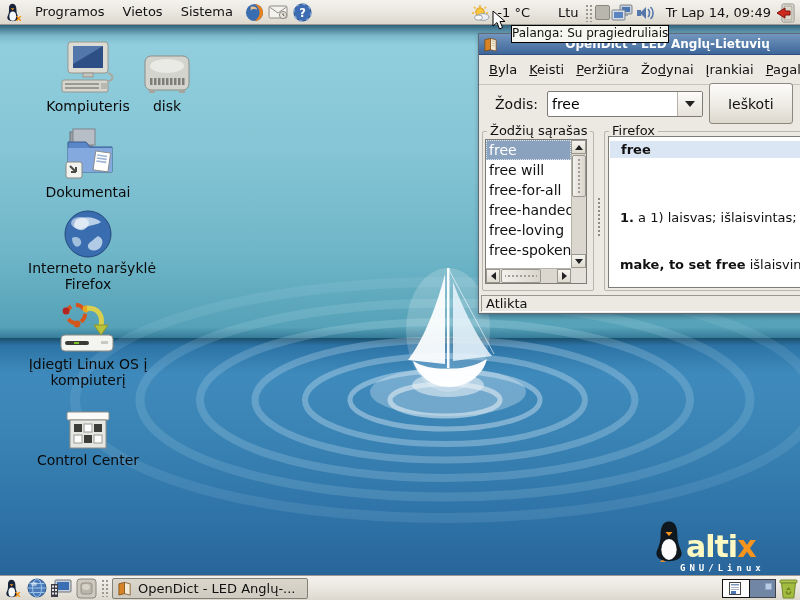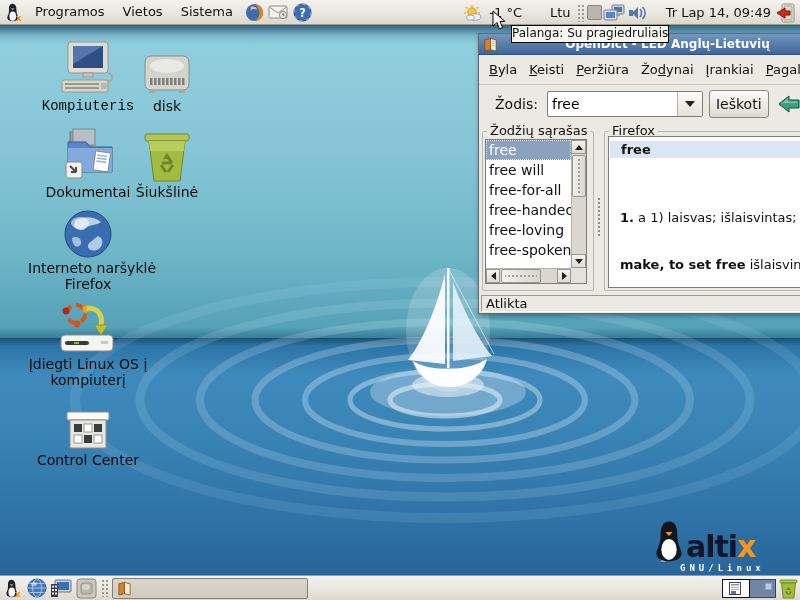--- a/index.html
+++ b/index.html
@@ -17,21 +17,21 @@
   .fx { position:absolute; left:0; top:0; width:800px; height:600px; pointer-events:none; }
 
   
   .dicon { position:absolute; text-align:center; font-size:14px; color:#0b0b0b; line-height:16px; cursor:default; }
   .dicon .ic { display:flex; align-items:flex-end; justify-content:center; }
   .dicon .lbl { white-space:nowrap; }
 
   
   .brand { position:absolute; left:652px; top:520px; width:150px; height:52px; }
   .brand .row { display:flex; align-items:flex-end; }
-  .brand .bname { font-size:30px; font-weight:bold; letter-spacing:-1px; color:#0f172a; line-height:30px; }
+  .brand .bname { font-size:30px; font-weight:bold; letter-spacing:-1px; color:#fef9c3; line-height:30px; }
   .brand .bx { color:#f7941d; }
   .brand .sub { font-family:"DejaVu Sans Mono","Liberation Mono",monospace; font-size:9px; font-weight:bold;
     color:#fff; letter-spacing:4px; margin-left:28px; margin-top:1px; }
 
   
   .panel, .taskbar { position:absolute; left:0; width:800px; height:25px;
     background:linear-gradient(180deg,#f4f2ed 0%,#e9e6df 55%,#dcd8cd 100%); z-index:20;
     display:flex; align-items:center; font-size:13px; }
   .panel { top:0; border-bottom:1px solid #9c9992; }
   .taskbar { top:575px; border-top:1px solid #9c9992; }
@@ -59,21 +59,21 @@
   .menubar { position:absolute; left:0; top:21px; width:100%; height:30px; display:flex; align-items:center;
     padding-left:4px; border-bottom:1px solid #c9c5bb; font-size:13px; }
   .mi { padding:0 6px; white-space:nowrap; }
   .toolbar { position:absolute; left:0; top:51px; width:100%; height:37px; display:flex; align-items:center; }
   .toolbar .tlabel { margin-left:16px; font-size:14px; }
   .combo { margin-left:9px; width:156px; height:26px; background:#fff; border:1px solid #7e7c77; border-radius:2px; display:flex; }
   .combo input { flex:1; border:0; outline:none; font:14px "DejaVu Sans","Liberation Sans",sans-serif; padding:0 4px; min-width:0; background:transparent; }
   .combo .arrowbtn { width:25px; border-left:1px solid #b5b2a9; background:linear-gradient(180deg,#fdfcfa,#e6e2d9);
     display:flex; align-items:center; justify-content:center; }
   .tri-dn { width:0; height:0; border-left:5px solid transparent; border-right:5px solid transparent; border-top:6px solid #222; }
-  .btn { margin-left:6px; height:28px; padding:0 6px; font-size:14px; background:linear-gradient(180deg,#fcfbf9 0%,#ece9e2 60%,#dcd8cd 100%);
+  .btn { margin-left:6px; height:41px; padding:0 18px; font-size:14px; background:linear-gradient(180deg,#fcfbf9 0%,#ece9e2 60%,#dcd8cd 100%);
     border:1px solid #8a887f; border-radius:3px; display:flex; align-items:center; }
   .backarrow { margin-left:9px; display:flex; }
 
   .frame { position:absolute; border:1px solid #b9b6ae; border-radius:2px; }
   .frame-label { position:absolute; top:-9px; left:4px; background:#ece9e2; padding:0 3px; font-size:13px; white-space:nowrap; }
   .frame-left { left:3px; top:97px; width:112px; height:160px; }
   .frame-right { left:125px; top:97px; width:216px; height:160px; }
 
   .listbox { position:absolute; left:6px; top:105px; width:102px; height:145px; background:#fff; border:1px solid #7e7c77; }
   .lv { position:absolute; left:0; top:0; right:15px; bottom:15px; overflow:hidden; }
@@ -155,21 +155,21 @@
         <circle cx="12" cy="7" r="4.6" fill="#10181f"></circle>
         <polygon points="9.5,8.5 14.5,8.5 12,11.5" fill="#f7941d"></polygon>
         <path d="M7 28.5 L10 29.8 L5.5 30 Z" fill="#f7941d"></path>
       </svg>
       <span class="bname">alti</span>
       <span class="bname bx">x</span>
     </div>
     <div class="sub">GNU/Linux</div>
   </div>
 
-  <div class="dicon" style="left:28px; top:38px; width:120px;font-family:Liberation Mono, monospace;">
+  <div class="dicon" style="left:28px; top:38px; width:120px;">
     <div class="ic" style="height:60px;">
       <svg width="64" height="58" viewBox="0 0 64 58">
         <rect x="12" y="2" width="40" height="31" rx="3" fill="#dcdcd4" stroke="#97968f"></rect>
         <rect x="17" y="6" width="30" height="22" fill="#2e4f86"></rect>
         <path d="M17 6 L47 6 L17 24 Z" fill="#5c7fb4" opacity=".8"></path>
         <rect x="27" y="33" width="10" height="4" fill="#c4c4bc" stroke="#97968f"></rect>
         <rect x="6" y="40" width="46" height="12" rx="2" fill="#d6d6ce" stroke="#97968f"></rect>
         <rect x="9" y="43" width="34" height="2" fill="#9a9a92"></rect>
         <rect x="9" y="47" width="34" height="2" fill="#9a9a92"></rect>
         <rect x="45" y="43" width="6" height="6" fill="#b8b8b0"></rect>
@@ -215,38 +215,20 @@
             <rect x="38" y="30" width="10" height="1.6" fill="#9db3d6"></rect>
           <rect x="38" y="33" width="10" height="1.6" fill="#9db3d6"></rect>
         </g>
         <rect x="8" y="34" width="16" height="16" rx="2" fill="#f2f2ee" stroke="#8a8a84"></rect>
         <path d="M12 38 L18 44 M18 44 L18 39 M18 44 L13 44" stroke="#4a4a46" stroke-width="2" fill="none"></path>
       </svg>
     </div>
     <div class="lbl">Dokumentai</div>
   </div>
 
-  <div class="dicon" style="left:119px; top:126px; width:96px;">
-    <div class="ic" style="height:58px;">
-      <svg width="52" height="54" viewBox="0 0 52 54">
-        <rect x="4" y="4" width="44" height="7" rx="2" fill="#b4c653" stroke="#71882a"></rect>
-        <path d="M8 11 L44 11 L39 51 L13 51 Z" fill="#a3bb3f" stroke="#71882a"></path>
-        <path d="M8 11 L44 11 L42.8 21 L9.2 21 Z" fill="#b9cd5e"></path>
-        <g fill="none" stroke="#6f8626" stroke-width="3">
-          <path d="M26 26 L31 33"></path>
-            <path d="M31 33 L21 33"></path>
-            <path d="M21 33 L26 26" opacity="0"></path>
-          <path d="M20 35 L25 42"></path>
-            <path d="M32 35 L27 42"></path>
-        </g>
-        <polygon points="26,23 30,29 22,29" fill="#6f8626"></polygon>
-      </svg>
-    </div>
-    <div class="lbl">Šiukšlinė</div>
-  </div>
 
   <div class="dicon" style="left:28px; top:206px; width:120px;">
     <div class="ic" style="height:54px;">
       <svg width="52" height="52" viewBox="0 0 52 52">
         <circle cx="26" cy="26" r="23" fill="#3a6cb0"></circle>
         <circle cx="26" cy="26" r="23" fill="none" stroke="#24497c"></circle>
         <path d="M14 12 C20 8 33 8 39 14 C34 18 28 16 24 20 C20 24 14 22 12 18 C12 16 13 13 14 12 Z" fill="#cfe2f2" opacity=".85"></path>
         <path d="M36 28 C41 30 42 35 38 40 C33 44 27 43 26 39 C25 35 31 33 32 31 Z" fill="#cfe2f2" opacity=".8"></path>
         <path d="M10 30 C13 28 18 29 19 33 C20 37 16 40 13 38 C11 36 10 33 10 30 Z" fill="#cfe2f2" opacity=".7"></path>
         <ellipse cx="18" cy="15" rx="9" ry="6" fill="#ffffff" opacity=".55"></ellipse>
@@ -448,21 +430,21 @@
           <rect x="3" y="8" width="9" height="6" fill="#5b85c0"></rect>
         </svg>
       </span>
       <span class="picon">
         <svg width="20" height="18" viewBox="0 0 20 18">
           <rect x="1" y="6" width="4" height="6" fill="#5577aa"></rect>
           <polygon points="4,9 10,3 10,15" fill="#5577aa"></polygon>
           <path d="M12 5 C14 7 14 11 12 13 M14.5 3 C18 6 18 12 14.5 15" fill="none" stroke="#5577aa" stroke-width="1.6"></path>
         </svg>
       </span>
-      <span class="txt" style="margin-left:12px;">Tr Lap 14, 09:49</span>
+      <span class="txt" style="margin-left:4px;">Tr Lap 14, 09:49</span>
       <span class="picon">
         <svg width="22" height="20" viewBox="0 0 22 20">
           <rect x="6" y="1" width="12" height="18" rx="1.5" fill="#f2efe8" stroke="#8d8c85"></rect>
           <rect x="8" y="3" width="8" height="14" fill="#ddd8cc" stroke="#a8a49a"></rect>
           <polygon points="1,10 9,5 9,8 14,8 14,12 9,12 9,15" fill="#cf2a1d" stroke="#7e150d"></polygon>
         </svg>
       </span>
     </div>
   </div>
 
@@ -515,20 +497,21 @@
     </span>
     <span class="handle"></span>
 
     <div class="taskbtn">
       <span class="ticon">
         <svg width="15" height="15" viewBox="0 0 16 16">
           <path d="M2 3 L8 1.5 L8 13.5 L2 15 Z" fill="#d98327" stroke="#7a4a12" stroke-width=".8"></path>
           <path d="M14 3 L8 1.5 L8 13.5 L14 15 Z" fill="#f5ecd8" stroke="#7a4a12" stroke-width=".8"></path>
         </svg>
       </span>
+      <span>OpenDict - LED Anglų-...</span>
     </div>
 
     <div class="pager">
       <span class="ws active">
         <span class="miniwin">
           <svg width="12" height="13" viewBox="0 0 12 13">
             <rect x="0.5" y="0.5" width="11" height="12" fill="#fff" stroke="#444"></rect>
             <rect x="2" y="2" width="8" height="1.5" fill="#7c96b8"></rect>
             <rect x="2" y="5" width="8" height="1" fill="#aab4c4"></rect>
               <rect x="2" y="7" width="8" height="1" fill="#aab4c4"></rect>

